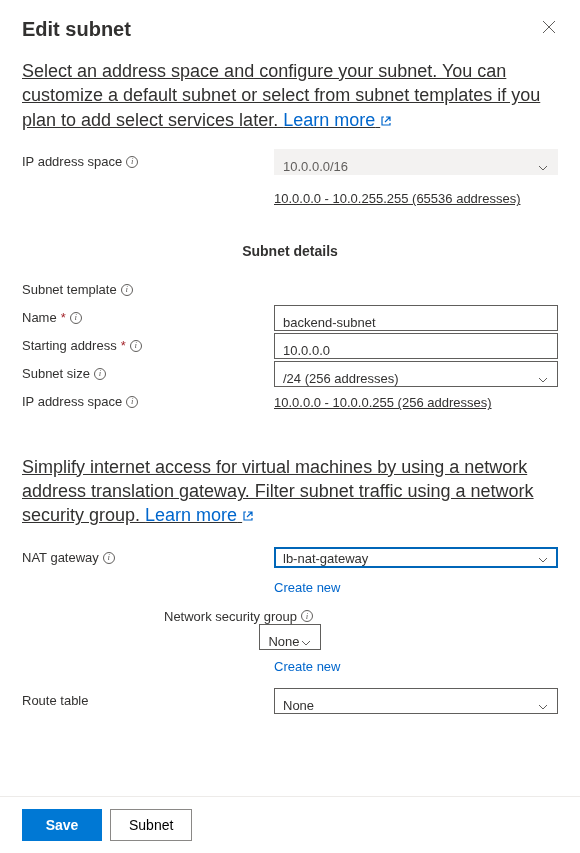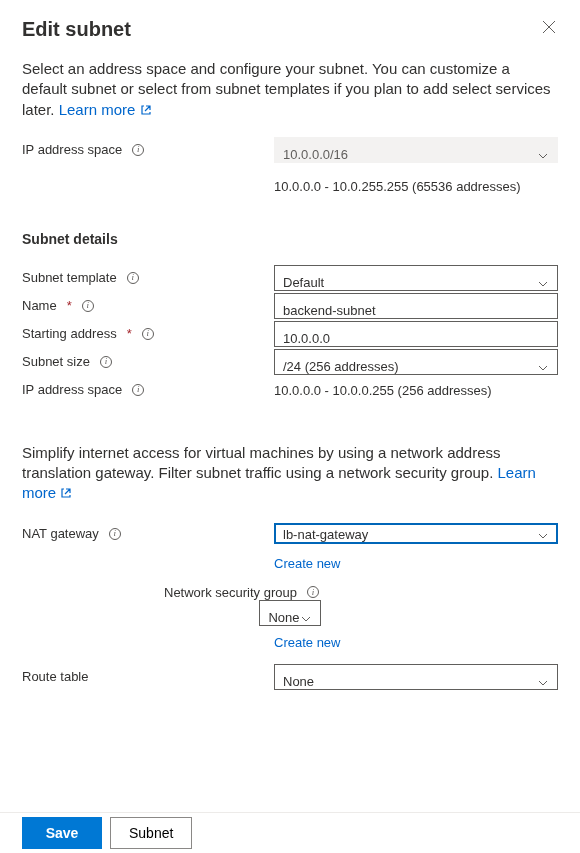--- a/index.html
+++ b/index.html
@@ -33,24 +33,25 @@
       font-weight: 600;
       color: #323130;
     }
     .close-icon {
       cursor: pointer;
       font-size: 16px;
       color: #605e5c;
       padding: 2px;
     }
     .desc {
-      font-size: 15px;
+      font-size: 18px;
       color: #323130;
       line-height: 1.35;
       margin-bottom: 16px;
+      text-decoration: underline;
     }
     .link {
       color: #0066cc;
       text-decoration: none;
       cursor: pointer;
     }
     .ext-icon {
       display: inline-block;
       vertical-align: -1px;
     }
@@ -58,21 +59,21 @@
       display: flex;
       align-items: center;
       margin-bottom: 10px;
       min-height: 26px;
     }
     .field-label-col {
       width: 252px;
       flex-shrink: 0;
       display: flex;
       align-items: center;
-      gap: 10px;
+      gap: 4px;
       font-size: 13px;
       color: #323130;
     }
     .field-control-col {
       flex: 1;
     }
     .info-icon {
       display: inline-flex;
       align-items: center;
       justify-content: center;
@@ -118,45 +119,47 @@
       padding: 0 7px;
     }
     .chevron-down {
       font-size: 10px;
       color: #605e5c;
     }
     .helper-text {
       font-size: 13px;
       color: #323130;
       margin-top: 2px;
+      text-decoration: underline;
     }
     .create-link {
       color: #0066cc;
       font-size: 13px;
       margin-top: 4px;
       cursor: pointer;
       display: inline-block;
     }
     .section-heading {
       font-size: 14px;
       font-weight: 600;
       color: #323130;
       margin-top: 8px;
       margin-bottom: 18px;
     }
     .section-heading.first {
       margin-top: 20px;
+      text-align: center;
     }
     .footer {
       position: absolute;
       bottom: 0;
       left: 0;
       right: 0;
       border-top: 1px solid #edebe9;
-      padding: 4px 22px;
+      padding: 12px 22px;
       display: flex;
       gap: 8px;
       background: #fff;
     }
     .btn {
       height: 32px;
       padding: 0 18px;
       font-size: 14px;
       font-family: inherit;
       border: 1px solid #8a8886;
@@ -222,30 +225,20 @@
     </div>
   </div>
 
   <div class="section-heading first">Subnet details</div>
 
   <div class="field-row block">
     <div class="field-label-col">
       <span>Subnet template</span>
       <span class="info-icon">i</span>
     </div>
-    <div class="field-control-col">
-      <div class="select-box">
-        <span>Default</span>
-        <span class="chevron-down">
-          <svg width="12" height="8" viewBox="0 0 12 8">
-              <path d="M2 2 L6 6 L10 2" stroke="#605e5c" stroke-width="1" fill="none"></path>
-            </svg>
-        </span>
-      </div>
-    </div>
   </div>
 
   <div class="field-row block">
     <div class="field-label-col">
       <span>Name</span>
       <span class="required">*</span>
       <span class="info-icon">i</span>
     </div>
     <div class="field-control-col">
       <div class="input-box">

